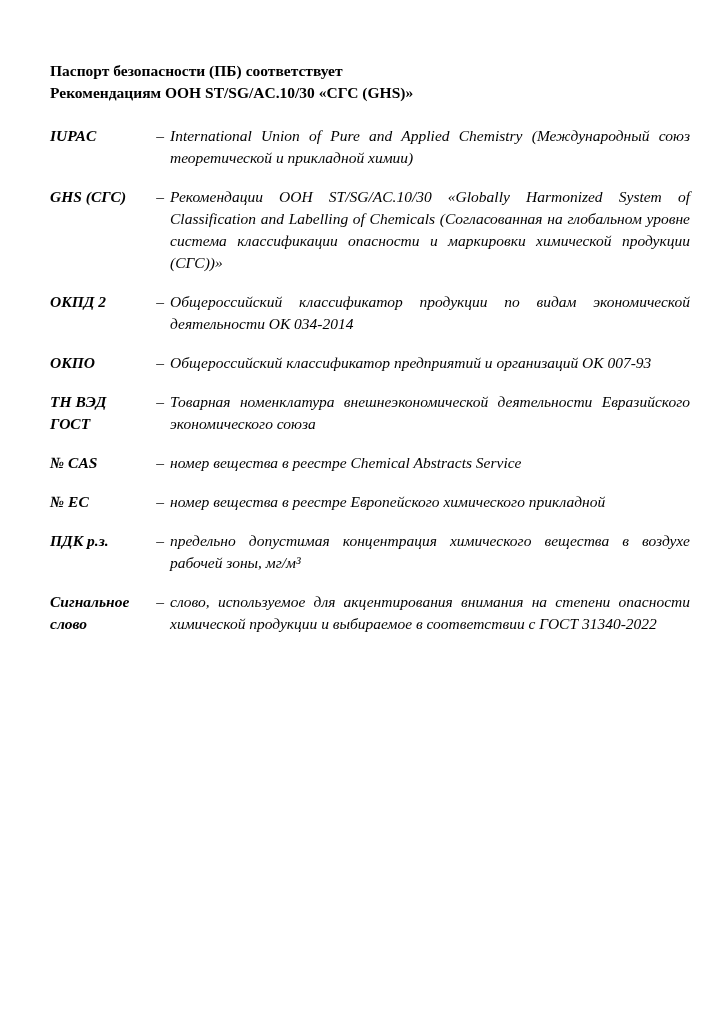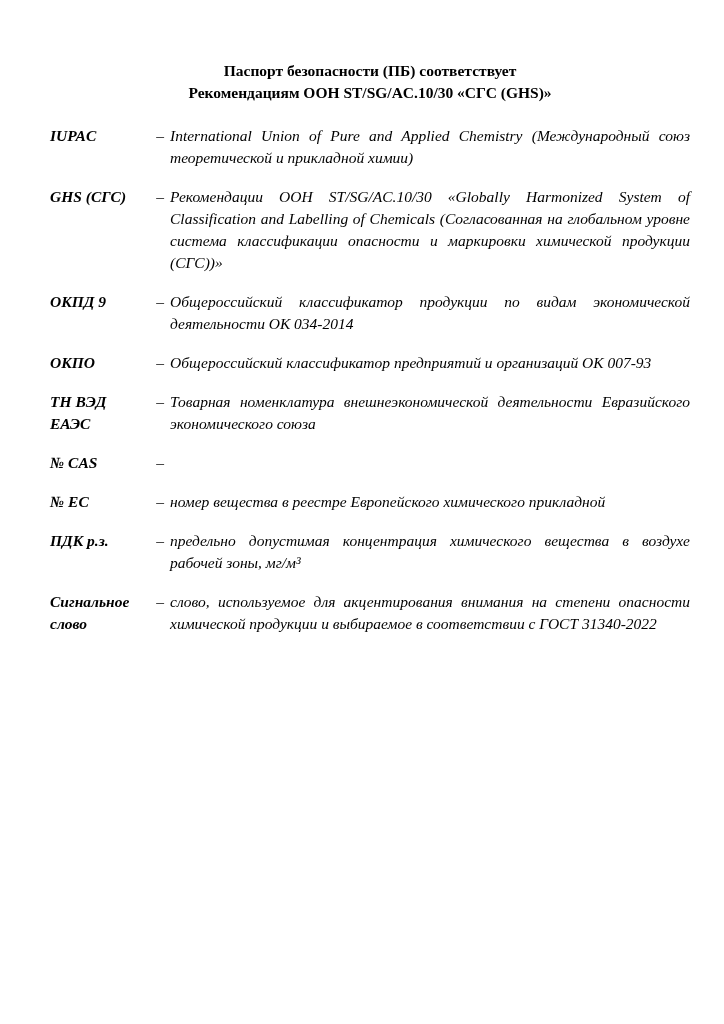--- a/index.html
+++ b/index.html
@@ -13,21 +13,20 @@
     color: #000000;
     font-family: "Liberation Serif", "DejaVu Serif", serif;
     font-size: 15.5px;
     line-height: 22px;
     overflow: hidden;
   }
   .content {
     padding: 60px 34px 0 50px; 
   }
   .doc-header {
-    text-align: center;
     font-weight: bold;
     margin-bottom: 21px;
   }
   .def-row {
     display: grid;
     grid-template-columns: 100px 20px 1fr;
     margin-bottom: 17px;
     font-style: italic;
   }
   .def-term {
@@ -61,40 +60,41 @@
       <div class="def-text">International Union of Pure and Applied Chemistry (Международный союз теоретической и прикладной химии)</div>
     </div>
 
     <div class="def-row">
       <div class="def-term">GHS (СГС)</div>
       <div class="def-dash">–</div>
       <div class="def-text">Рекомендации ООН ST/SG/AC.10/30 «Globally Harmonized System of Classification and Labelling of Chemicals (Согласованная на глобальном уровне система классификации опасности и маркировки химической продукции (СГС))»</div>
     </div>
 
     <div class="def-row">
-      <div class="def-term">ОКПД 9</div>
+      <div class="def-term">ОКПД 2</div>
       <div class="def-dash">–</div>
       <div class="def-text">Общероссийский классификатор продукции по видам экономической деятельности ОК 034-2014</div>
     </div>
 
     <div class="def-row">
       <div class="def-term">ОКПО</div>
       <div class="def-dash">–</div>
       <div class="def-text">Общероссийский классификатор предприятий и организаций ОК 007-93</div>
     </div>
 
     <div class="def-row">
-      <div class="def-term">ТН ВЭД ЕАЭС</div>
+      <div class="def-term">ТН ВЭД ГОСТ</div>
       <div class="def-dash">–</div>
       <div class="def-text">Товарная номенклатура внешнеэкономической деятельности Евразийского экономического союза</div>
     </div>
 
     <div class="def-row">
       <div class="def-term">№ CAS</div>
       <div class="def-dash">–</div>
+      <div class="def-text">номер вещества в реестре Chemical Abstracts Service</div>
     </div>
 
     <div class="def-row">
       <div class="def-term">№ ЕС</div>
       <div class="def-dash">–</div>
       <div class="def-text">номер вещества в реестре Европейского химического прикладной</div>
     </div>
 
     <div class="def-row">
       <div class="def-term">ПДК р.з.</div>

